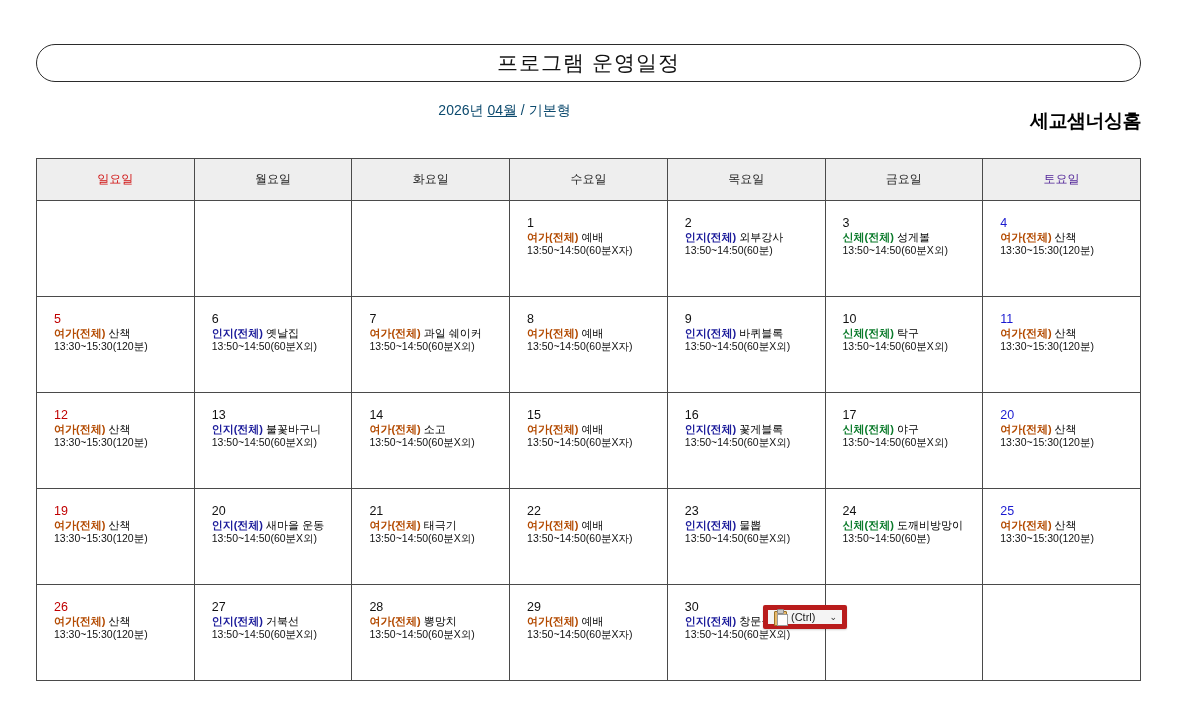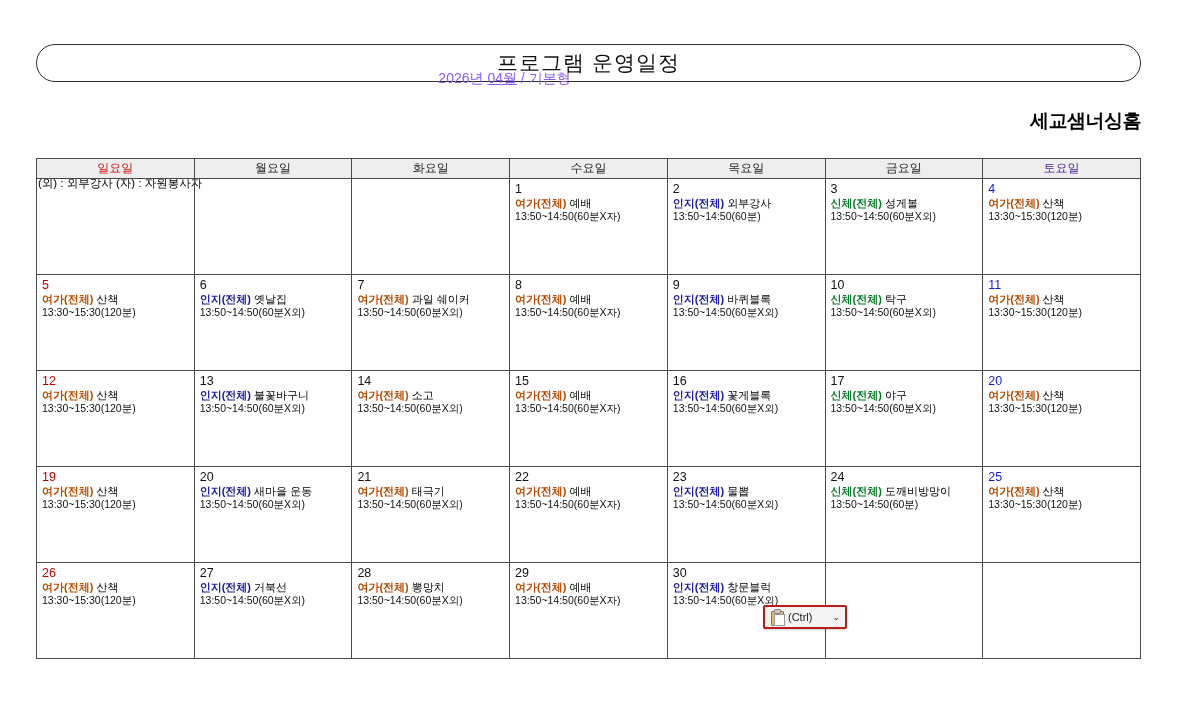--- a/index.html
+++ b/index.html
@@ -38,25 +38,25 @@
   }
   .title-text {
     font-size: 21px;
     letter-spacing: 1px;
     color: #111;
   }
 
   .subtitle {
     position: absolute;
     left: 0;
-    top: 70px;
+    top: 102px;
     width: 1009px;
     text-align: center;
     font-size: 14px;
-    color: #8b5cf6;
+    color: #0c4a6e;
   }
   .subtitle .under {
     text-decoration: underline;
   }
 
   .org-name {
     position: absolute;
     right: 36px;
     top: 108px;
     font-size: 19px;
@@ -81,21 +81,21 @@
     top: 158px;
     width: 1105px;
     border-collapse: collapse;
     table-layout: fixed;
   }
   table.calendar th,
   table.calendar td {
     border: 1px solid #4a4a4a;
     box-sizing: border-box;
     vertical-align: top;
-    padding: 0;
+    padding: 12px;
   }
   table.calendar th {
     height: 20px;
     background: #eeeeee;
     font-size: 12px;
     font-weight: normal;
     text-align: center;
     vertical-align: middle;
   }
   th.sun { color: #d01010; }
@@ -141,21 +141,21 @@
   .empty .cell-inner { visibility: hidden; }
 
   
   .paste-popup {
     position: absolute;
     left: 763px;
     top: 605px;
     width: 84px;
     height: 24px;
     background: #f4f4f4;
-    border: 2px solid #b91c1c;
+    border: 5px solid #b91c1c;
     border-radius: 2px;
     box-shadow: 0 1px 2px rgba(0,0,0,0.18);
     display: flex;
     align-items: center;
     gap: 4px;
     padding: 0 5px;
     box-sizing: border-box;
     font-size: 11px;
     color: #222;
   }

